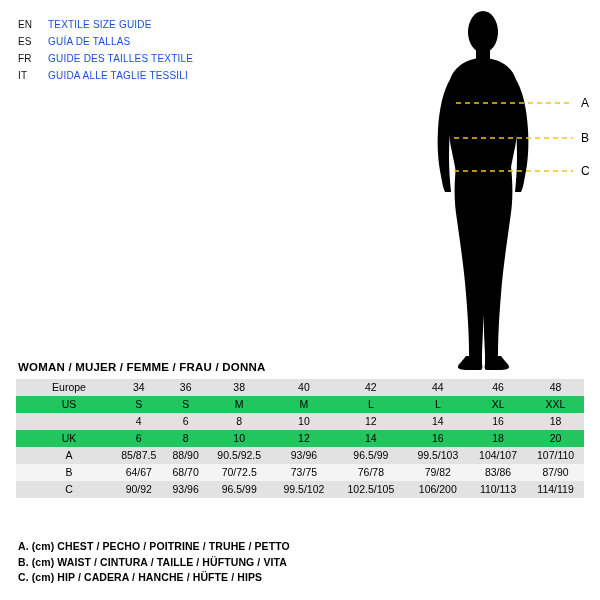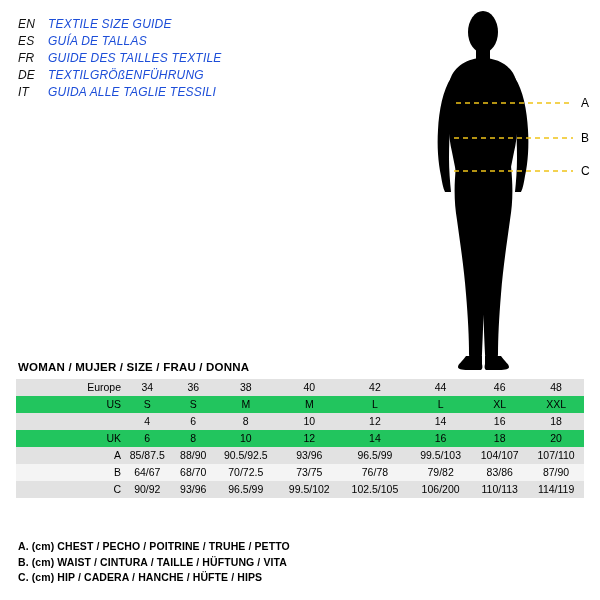--- a/index.html
+++ b/index.html
@@ -25,24 +25,23 @@
   
   .langs {
     position: absolute;
     left: 18px;
     top: 16px;
     width: 320px;
   }
   .lang-row {
     display: flex;
     align-items: baseline;
-    font-size: 12px;
+    font-size: 10px;
     line-height: 17px;
     letter-spacing: 0.2px;
-    font-style: italic;
   }
   .lang-code {
     width: 30px;
     flex: 0 0 30px;
     color: #111;
   }
   .lang-text {
     color: #1d4ed8;
   }
 
@@ -79,22 +78,22 @@
     font-size: 10.5px;
   }
   table.size-table td {
     padding: 0;
     height: 17px;
     line-height: 17px;
     text-align: center;
     white-space: nowrap;
   }
   table.size-table td.label {
-    text-align: right;
-    padding-left: 19px;
+    text-align: center;
+    padding-left: 10px;
     width: 86px;
   }
   tr.band-dark td {
     background: #b9b9b9;
     font-weight: bold;
     text-align: left;
     padding-left: 5px;
     letter-spacing: 0.2px;
   }
   tr.row-shade td { background: #e2e2e2; }
@@ -123,24 +122,20 @@
       <span class="lang-code">EN</span>
       <span class="lang-text">TEXTILE SIZE GUIDE</span>
     </div>
     <div class="lang-row">
       <span class="lang-code">ES</span>
       <span class="lang-text">GUÍA DE TALLAS</span>
     </div>
     <div class="lang-row">
       <span class="lang-code">FR</span>
       <span class="lang-text">GUIDE DES TAILLES TEXTILE</span>
-    </div>
-    <div class="lang-row">
-      <span class="lang-code">DE</span>
-      <span class="lang-text">TEXTILGRÖßENFÜHRUNG</span>
     </div>
     <div class="lang-row">
       <span class="lang-code">IT</span>
       <span class="lang-text">GUIDA ALLE TAGLIE TESSILI</span>
     </div>
   </div>
 
   <div class="figure-wrap">
     <svg width="190" height="370" viewBox="0 0 190 370">
 
@@ -189,21 +184,21 @@
       <text x="171" y="101" font-family="Liberation Sans, sans-serif" font-size="12" fill="#000">A</text>
 
       <line x1="44" y1="132" x2="163" y2="132" stroke="#f0c419" stroke-width="1.6" stroke-dasharray="5,4"></line>
       <text x="171" y="136" font-family="Liberation Sans, sans-serif" font-size="12" fill="#000">B</text>
 
       <line x1="44" y1="165" x2="163" y2="165" stroke="#f0c419" stroke-width="1.6" stroke-dasharray="5,4"></line>
       <text x="171" y="169" font-family="Liberation Sans, sans-serif" font-size="12" fill="#000">C</text>
     </svg>
   </div>
 
-  <div class="woman-heading">WOMAN / MUJER / SIZE / FRAU / DONNA</div>
+  <div class="woman-heading">WOMAN / MUJER / FEMME / FRAU / DONNA</div>
 
   <div class="table-wrap">
     <table class="size-table">
       <tbody>
 
         <tr class="row-shade">
           <td class="label">Europe</td>
           <td>34</td>
           <td>36</td>
           <td>38</td>

